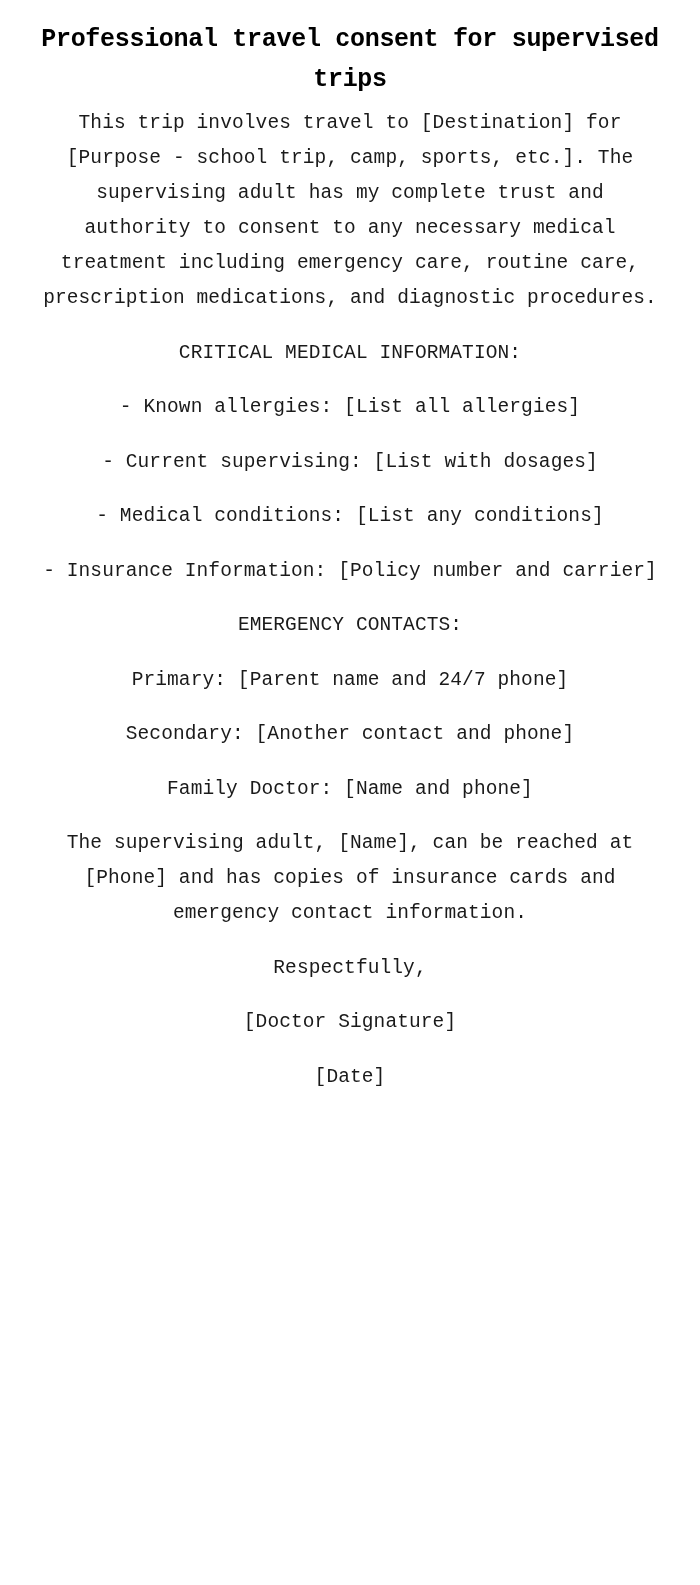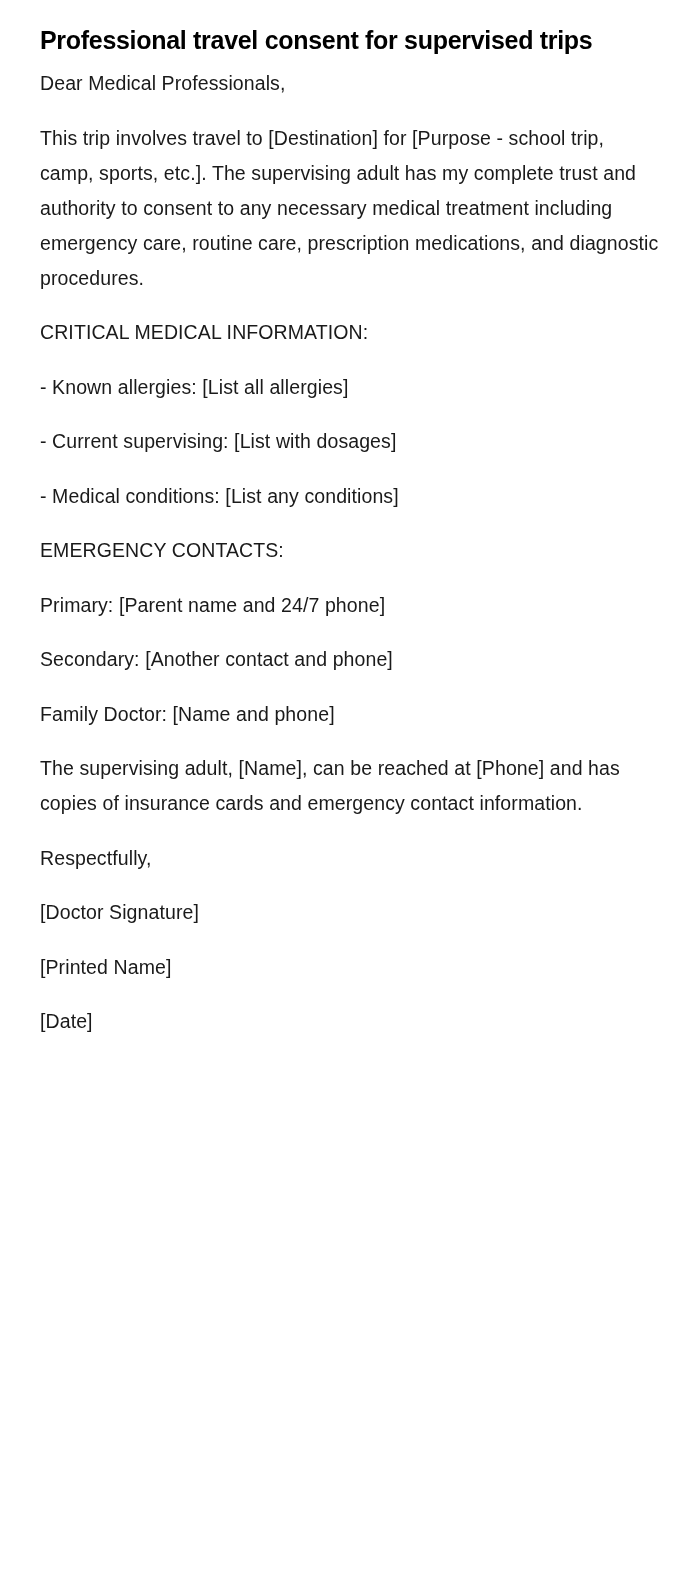--- a/index.html
+++ b/index.html
@@ -1,33 +1,32 @@
 <!DOCTYPE html>
 <html><head>
   <meta charset="utf-8">
   <style>
     html, body { margin: 0; padding: 0; background: #ffffff; }
     body { width: 700px; height: 1585px; overflow: hidden; }
-    .page { padding: 20px 40px 0 40px; color: #1a1a1a; font-family: Liberation Sans, sans-serif; }
+    .page { padding: 20px 40px 0 40px; color: #1a1a1a; font-family: Liberation Mono, monospace; text-align: center; }
     h1 { font-size: 25px; font-weight: bold; margin: 0 0 6px 0; line-height: 40px; color: #000; letter-spacing: -0.3px; }
     p { font-size: 19.5px; line-height: 35px; margin: 0 0 19.5px 0; letter-spacing: 0.1px; }
   </style>
 </head>
 <body>
 
 <div class="page">
   <h1>Professional travel consent for supervised trips</h1>
-  <p>Dear Medical Professionals,</p>
   <p>This trip involves travel to [Destination] for [Purpose - school trip, camp, sports, etc.]. The supervising adult has my complete trust and authority to consent to any necessary medical treatment including emergency care, routine care, prescription medications, and diagnostic procedures.</p>
   <p>CRITICAL MEDICAL INFORMATION:</p>
   <p>- Known allergies: [List all allergies]</p>
   <p>- Current supervising: [List with dosages]</p>
   <p>- Medical conditions: [List any conditions]</p>
+  <p>- Insurance Information: [Policy number and carrier]</p>
   <p>EMERGENCY CONTACTS:</p>
   <p>Primary: [Parent name and 24/7 phone]</p>
   <p>Secondary: [Another contact and phone]</p>
   <p>Family Doctor: [Name and phone]</p>
   <p>The supervising adult, [Name], can be reached at [Phone] and has copies of insurance cards and emergency contact information.</p>
   <p>Respectfully,</p>
   <p>[Doctor Signature]</p>
-  <p>[Printed Name]</p>
   <p>[Date]</p>
 </div>
 
 </body></html>

